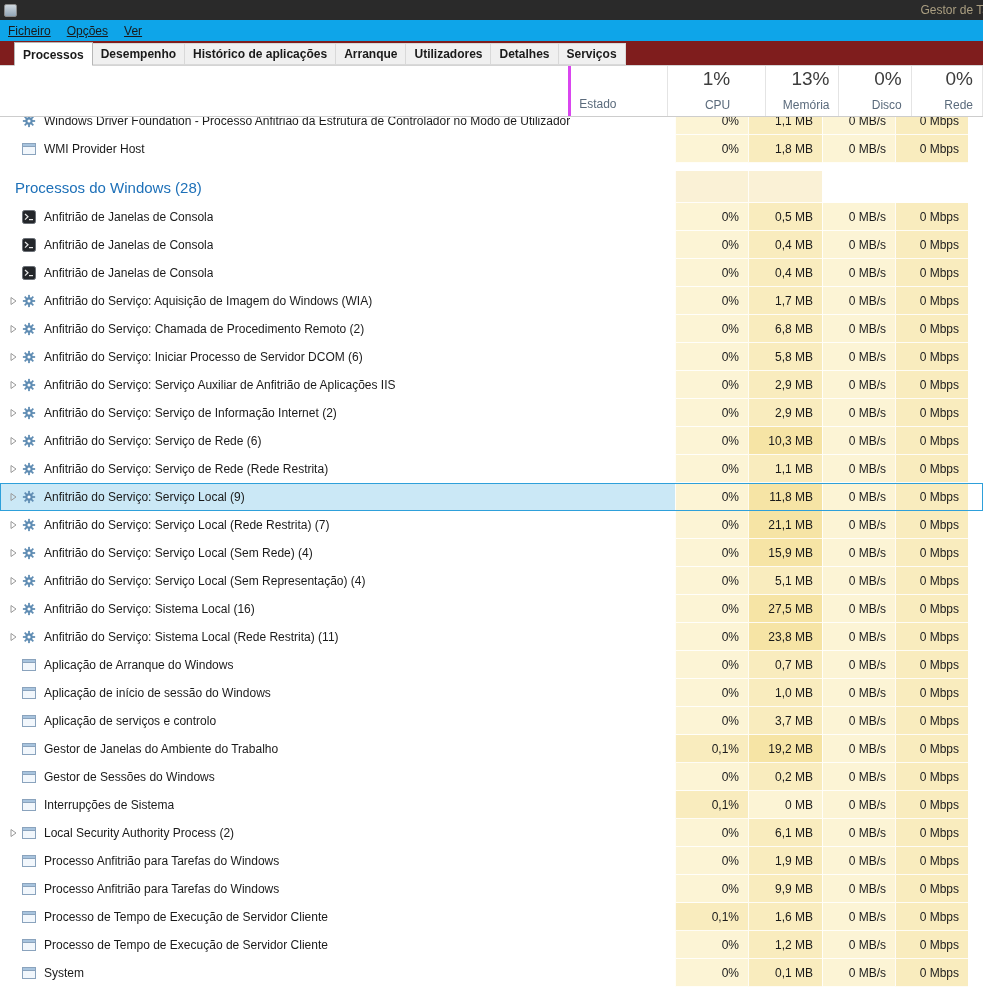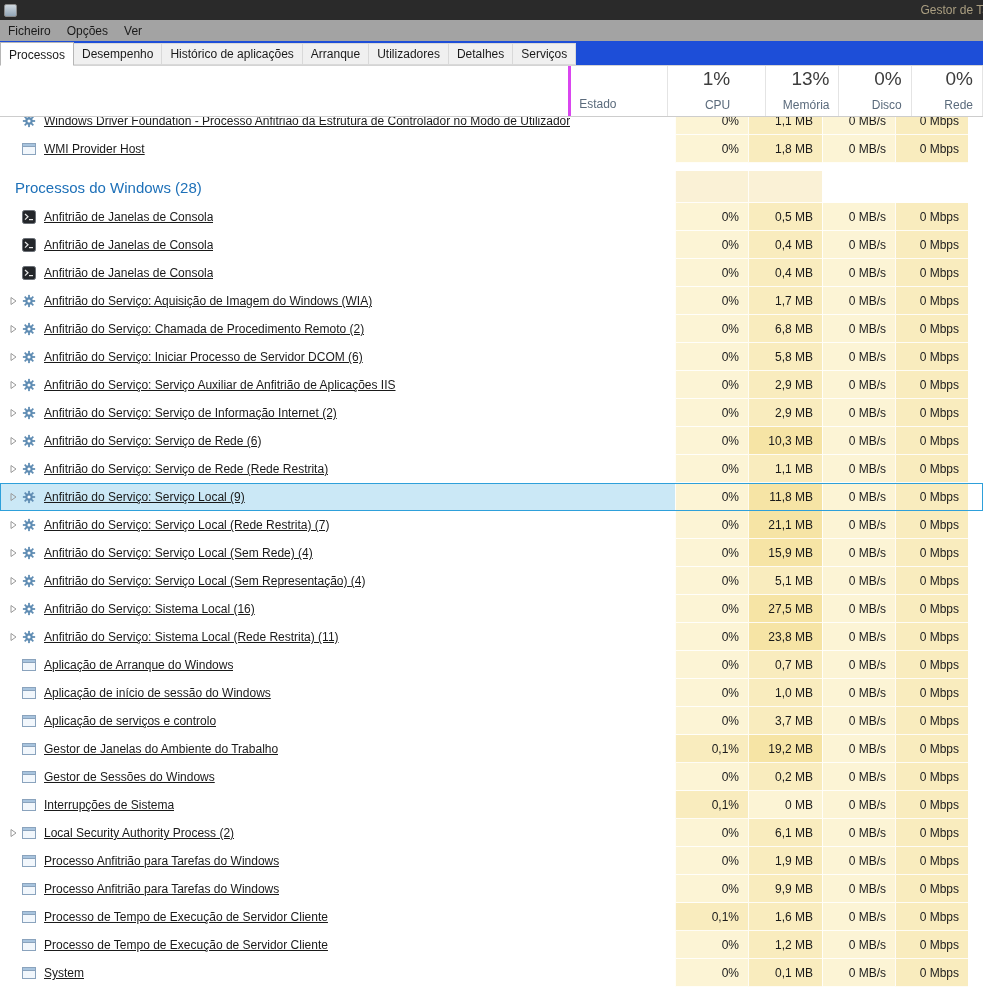--- a/index.html
+++ b/index.html
@@ -6,24 +6,24 @@
   html,body{width:983px;height:989px;}
   body{
     font-family:"Liberation Sans","DejaVu Sans",sans-serif;
     background:#fff;color:#1a1a1a;overflow:hidden;position:relative;
   }
   
   .titlebar{height:20px;background:#2a2a2a;display:flex;align-items:center;padding-left:4px;position:relative;overflow:hidden;}
   .app-icon{width:13px;height:13px;border:1px solid #8a8a8a;border-radius:2px;background:linear-gradient(#cfd8df,#92a5b6);flex:0 0 auto;}
   .title-text{position:absolute;right:-6px;top:3px;color:#ab9f82;font-size:12px;white-space:nowrap;}
   
-  .menubar{height:21px;display:flex;align-items:center;background:#a3a3a3;font-size:12px;}
+  .menubar{height:21px;display:flex;align-items:center;background:#0ea5e9;font-size:12px;text-decoration:underline;}
   .menu-item{padding:0 8px;height:100%;display:flex;align-items:center;cursor:default;}
   
-  .tabbar{height:25px;border-bottom:1px solid #d4d4d4;display:flex;align-items:flex-end;padding-left:0;background:#1d4ed8;}
+  .tabbar{height:25px;border-bottom:1px solid #d4d4d4;display:flex;align-items:flex-end;padding-left:14px;background:#7f1d1d;font-weight:bold;}
   .tab{font-size:12px;padding:3px 8px;background:#f0f0f0;border:1px solid #d9d9d9;white-space:nowrap;cursor:default;}
   .tab + .tab{margin-left:-1px;}
   .tab.active{background:#fff;border-color:#b6b6b6;border-bottom-color:#fff;position:relative;z-index:2;margin-bottom:-1px;padding-top:5px;}
   
   .colheader{display:flex;height:51px;border-bottom:1px solid #cdcdcd;background:#fff;}
   .ch{position:relative;height:100%;}
   .ch-name{width:575px;margin-top:44px;}
   .caret{position:absolute;top:2px;left:50%;transform:translateX(-50%);}
   .ch-label{position:absolute;left:8px;bottom:5px;font-size:12px;color:#5b6b7c;white-space:nowrap;}
   .ch-estado{width:100px;border-left:3px solid #d946ef;}
@@ -35,21 +35,21 @@
   
   .listing{position:relative;background:#fff;}
   .cliprow{height:18px;overflow:hidden;}
   .prow{display:flex;height:28px;align-items:stretch;}
   .prow.group{height:32px;margin-top:8px;}
   .gname{width:675px;display:flex;align-items:center;padding-left:15px;font-size:15px;color:var(--group-color,#1d70b8);white-space:nowrap;}
   .cell{height:100%;}
   .cell.name{width:575px;display:flex;align-items:center;padding-left:6px;overflow:hidden;}
   .exp{width:14px;display:inline-flex;justify-content:center;align-items:center;flex:0 0 auto;}
   .picon{width:16px;display:inline-flex;align-items:center;margin:0 6px 0 2px;flex:0 0 auto;}
-  .pname{font-size:12px;white-space:nowrap;overflow:hidden;text-decoration:underline;}
+  .pname{font-size:12px;white-space:nowrap;overflow:hidden;}
   .cell.estado{width:100px;}
   .cell.v{width:73px;text-align:right;padding-right:9px;font-size:12px;line-height:28px;border-left:1px solid rgba(255,255,255,.85);border-bottom:1px solid rgba(255,255,255,.85);white-space:nowrap;}
   .cell.v.mem{width:74px;}
   .prow.group .cell.v{line-height:32px;}
   .h1{background:var(--h1,#fcf4d5);}
   .h2{background:var(--h2,#f9ecbe);}
   .h3{background:var(--h3,#f6e4a5);}
   .hf{background:var(--hfaint,#faf1d6);}
   .hg{background:transparent;border-left:none;border-bottom:none;}
   .prow.selected .cell.name,.prow.selected .cell.estado{background:var(--sel-bg,#cbe8f6);}

